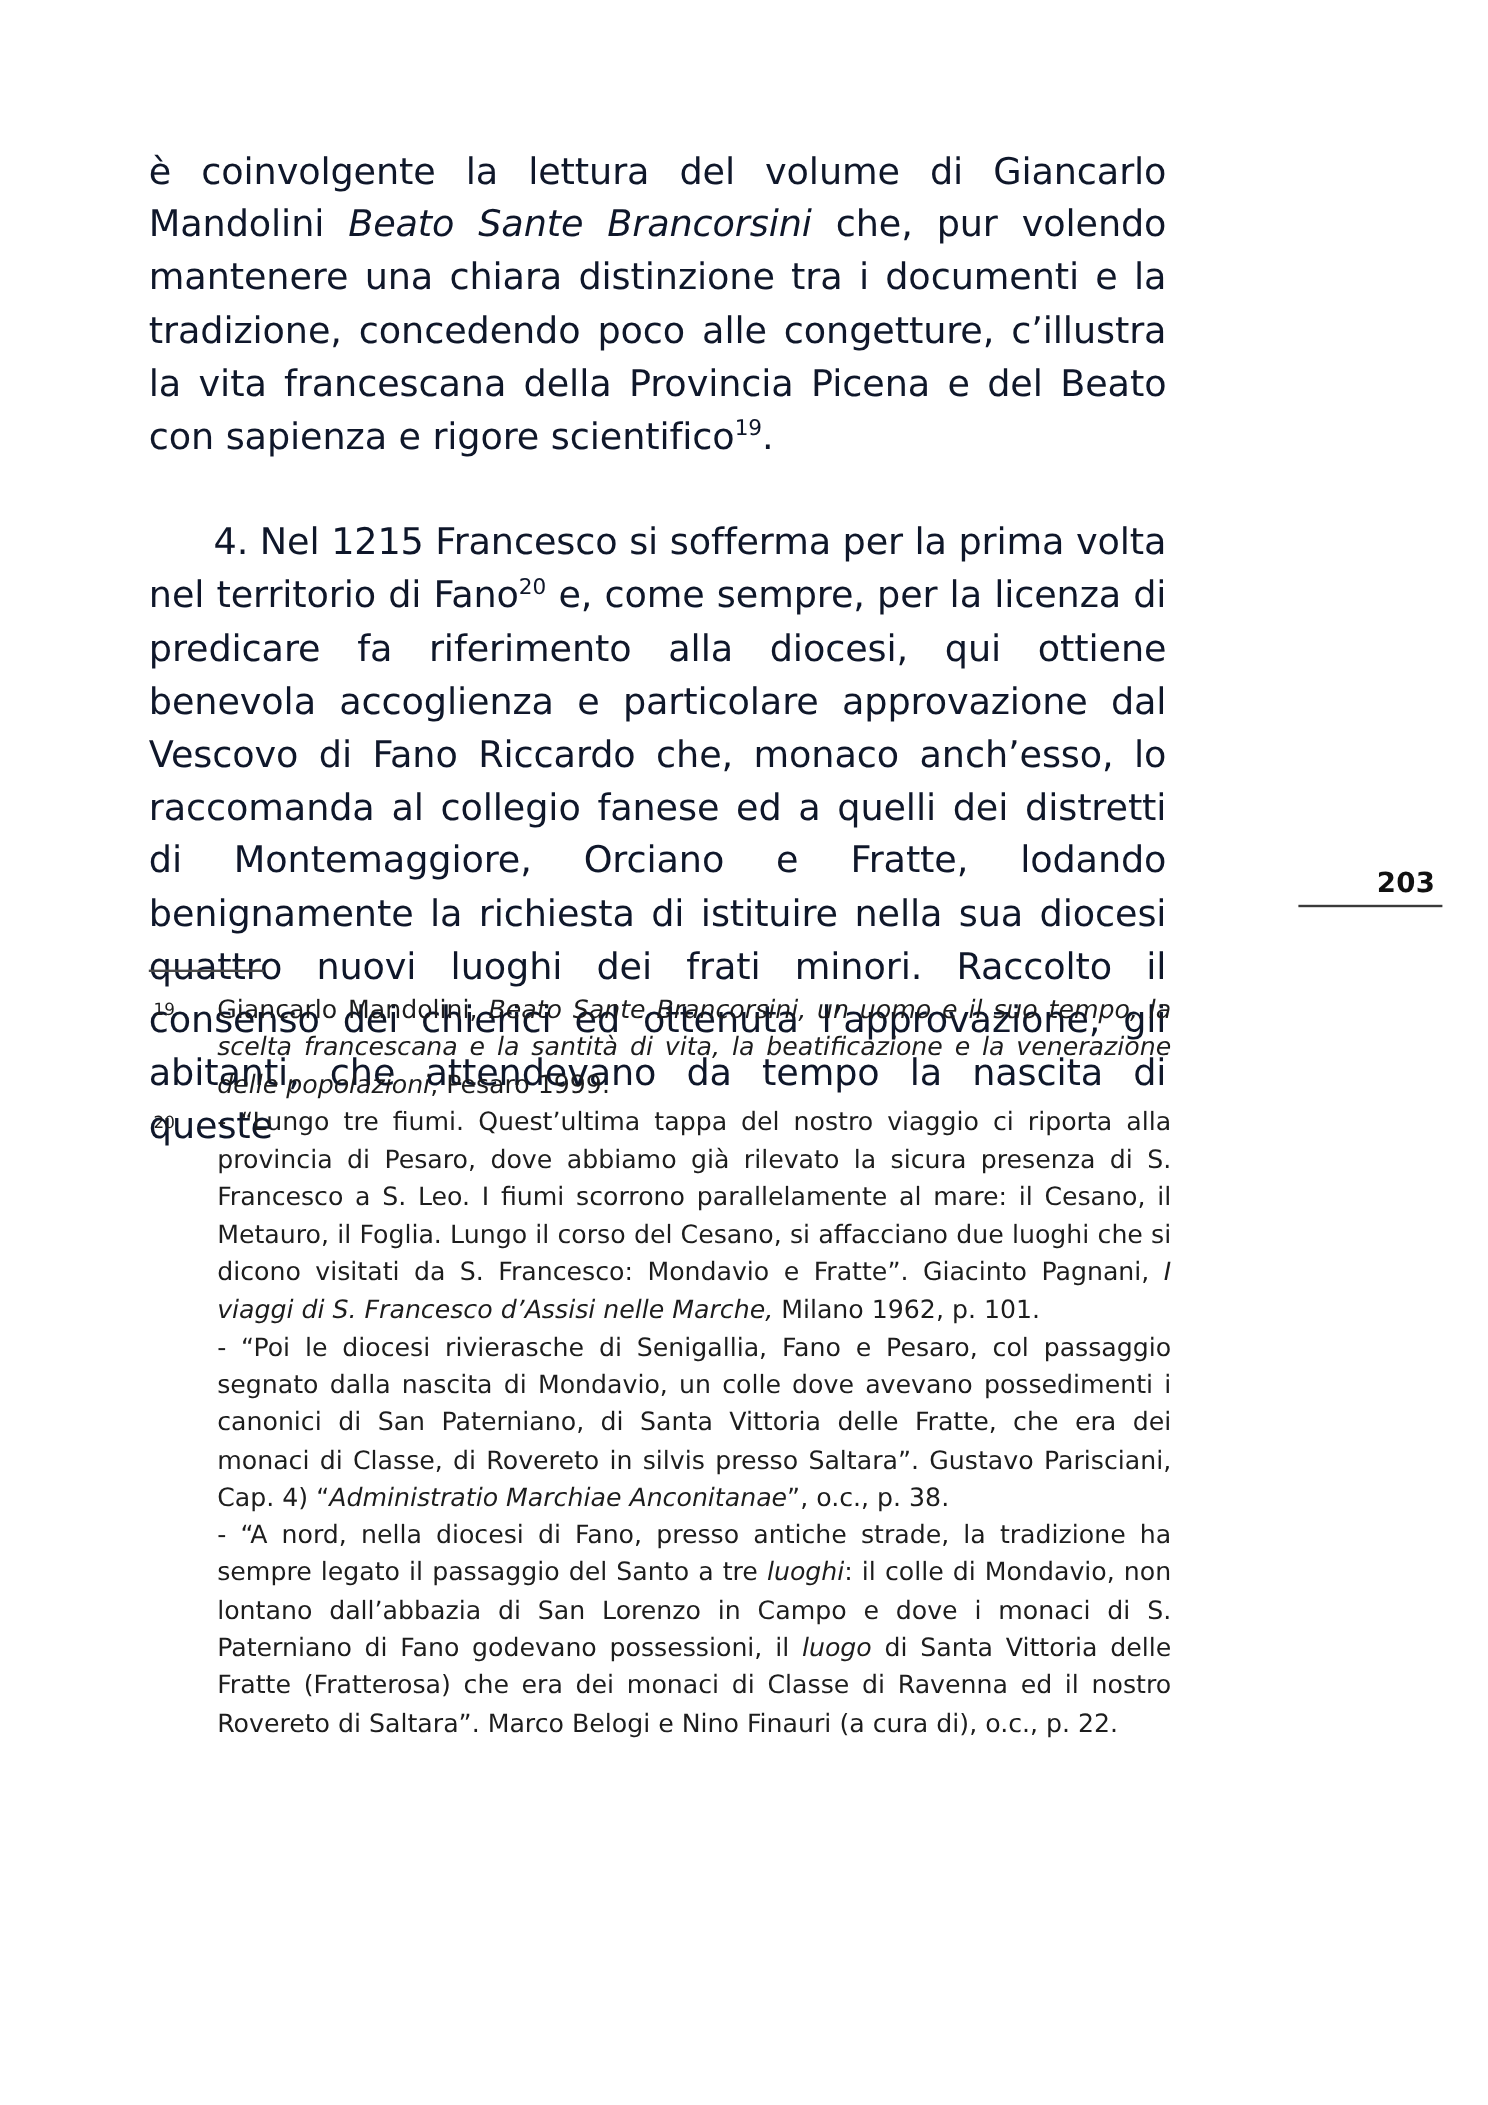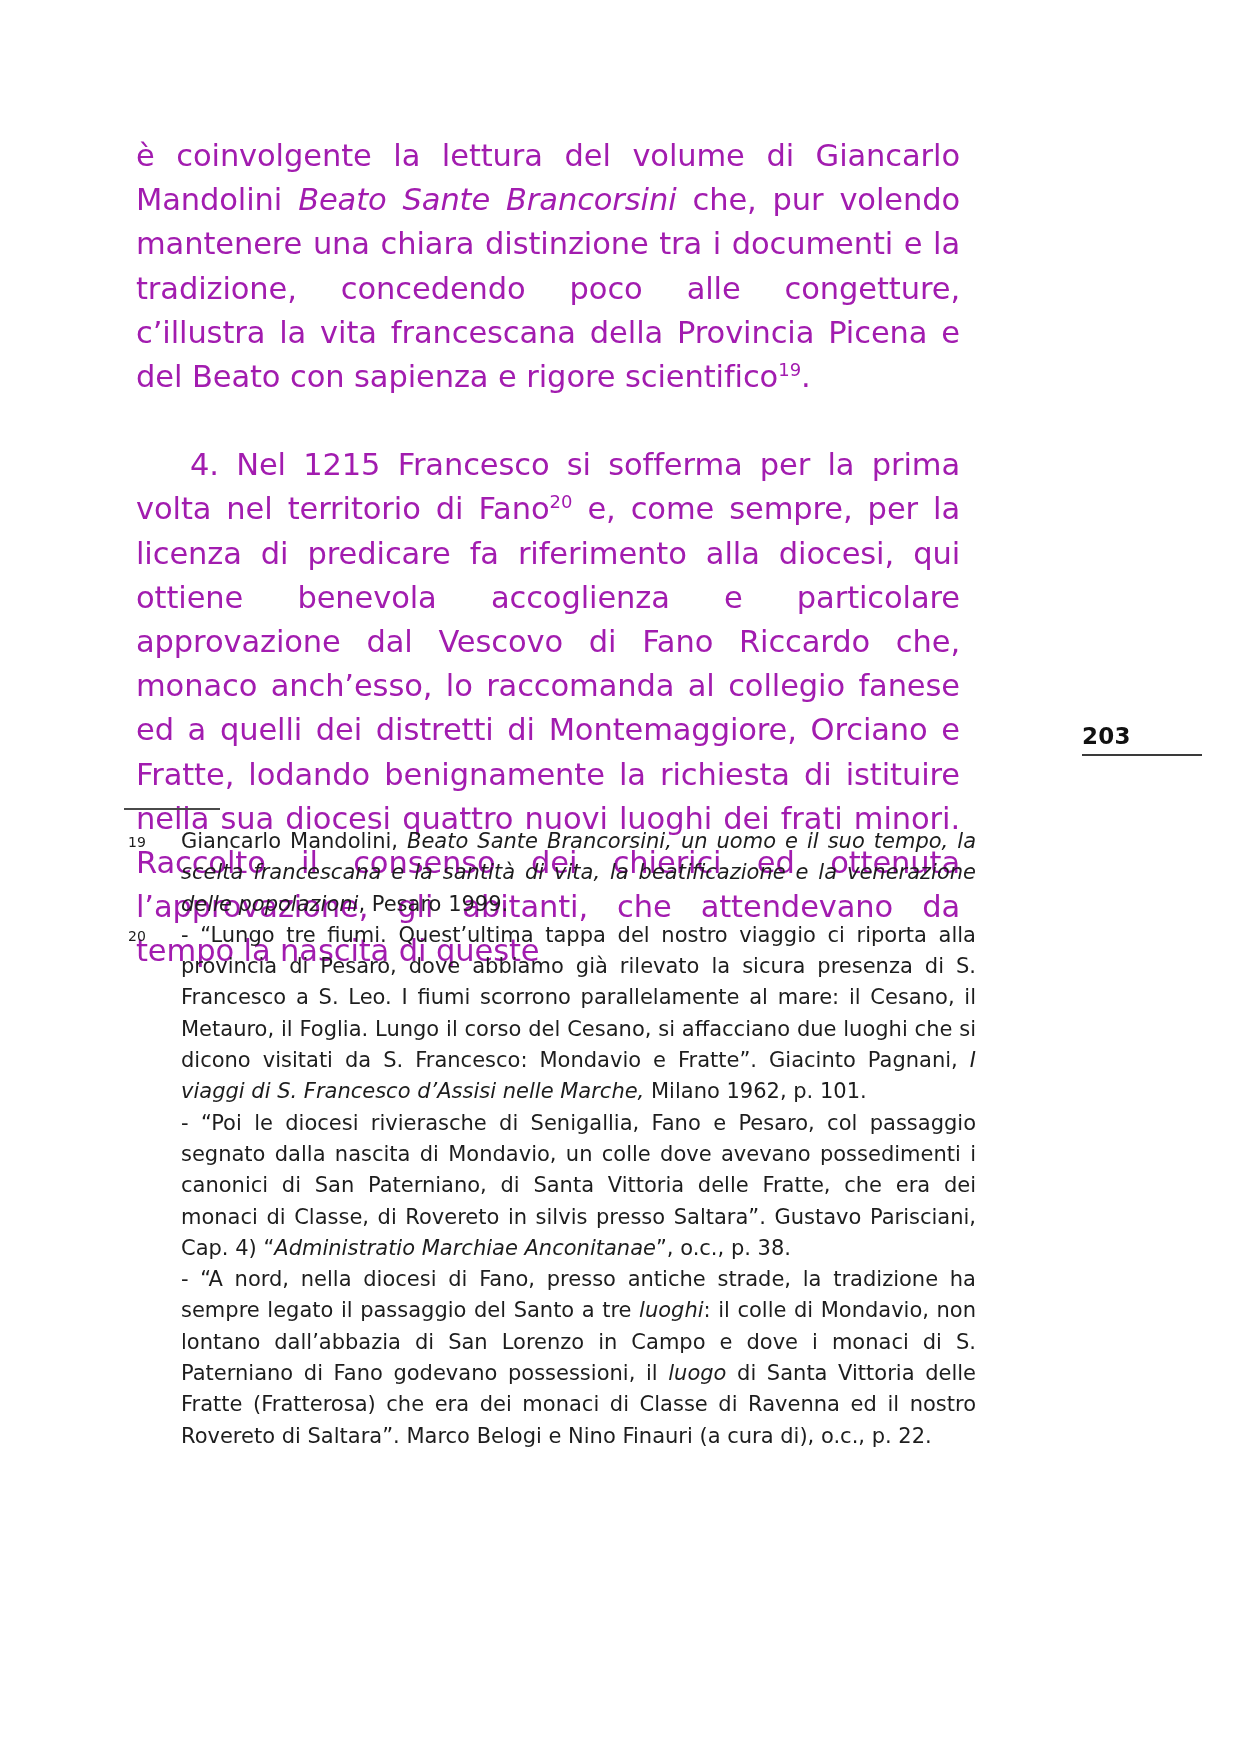--- a/index.html
+++ b/index.html
@@ -28,42 +28,42 @@
     left: 124px;
     top: 122px;
     width: 848px;
   }
   .para {
     font-size: 30.5px;
     line-height: 44.2px;
     text-align: justify;
     text-justify: inter-word;
     letter-spacing: -0.1px;
-    margin: 12px;
-    color: #a21caf;
+    margin: 0;
+    color: #0f172a;
   }
   .para.p2 {
     margin-top: 44px;
     text-indent: 54px;
   }
   .para i { font-style: italic; }
   .fnref {
     font-size: 18px;
     vertical-align: super;
     line-height: 0;
     letter-spacing: 0;
   }
 
   
   .folio {
     position: absolute;
     right: 44px;
     top: 723px;
     width: 120px;
-    text-align: left;
+    text-align: right;
     padding-left: 6px;
     box-sizing: border-box;
   }
   .folio .num {
     font-size: 23px;
     font-weight: bold;
     letter-spacing: 0.2px;
     color: #111;
     display: block;
     padding-bottom: 5px;

